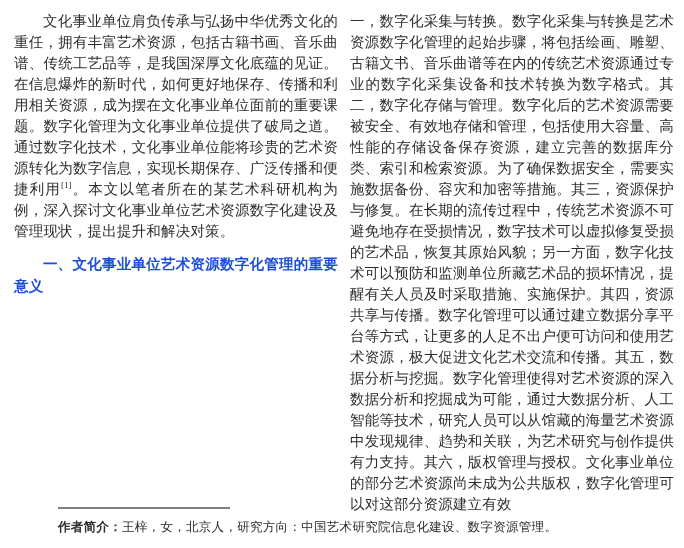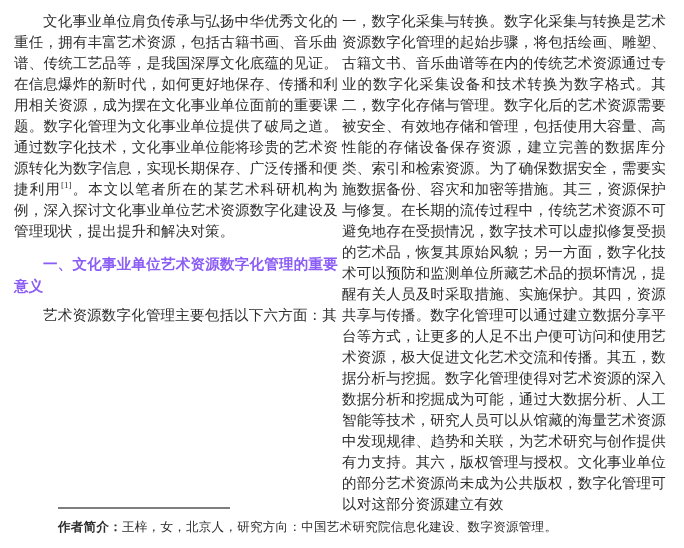--- a/index.html
+++ b/index.html
@@ -11,21 +11,21 @@
     position: relative;
     width: 684px;
     height: 548px;
     background: #ffffff;
     overflow: hidden;
     font-family: "Liberation Serif", "DejaVu Serif", serif;
     color: #2d2d2d;
   }
   .columns {
     display: flex;
-    gap: 4px;
+    gap: 12px;
     padding: 11px 6px 0 14px;
   }
   .col {
     width: 324px;
     flex: 0 0 324px;
   }
   .body-text {
     margin: 0;
     font-size: 14.5px;
     line-height: 21px;
@@ -39,21 +39,21 @@
   .heading {
     margin: 11px 0 8px 0;
     font-size: 14.5px;
     line-height: 22px;
     font-weight: bold;
     text-indent: 2em;
     text-align: justify;
     text-justify: inter-ideograph;
     letter-spacing: 0.2px;
     word-break: break-all;
-    color: #8b5cf6;
+    color: #1d4ed8;
   }
   .fnref {
     font-size: 9px;
     line-height: 0;
     vertical-align: super;
     letter-spacing: 0;
   }
   .footnote {
     position: absolute;
     left: 14px;
@@ -83,21 +83,20 @@
 <div class="page">
 
   <div class="columns">
 
     <div class="col">
       <p class="body-text indent"><span>文化事业单位肩负传承与弘扬中华优秀文化的重任，拥有丰富艺术资源，包括古籍书画、音乐曲谱、传统工艺品等，是我国深厚文化底蕴的见证。在信息爆炸的新时代，如何更好地保存、传播和利用相关资源，成为摆在文化事业单位面前的重要课题。数字化管理为文化事业单位提供了破局之道。通过数字化技术，文化事业单位能将珍贵的艺术资源转化为数字信息，实现长期保存、广泛传播和便捷利用</span><sup class="fnref">[1]</sup><span>。本文以笔者所在的某艺术科研机构为例，深入探讨文化事业单位艺术资源数字化建设及管理现状，提出提升和解决对策。</span></p>
 
       <h2 class="heading">一、文化事业单位艺术资源数字化管理的重要意义</h2>
 
 
-      <p class="body-text indent">艺术资源数字化管理主要包括以下六方面：其</p>
     </div>
 
     <div class="col">
       <p class="body-text">一，数字化采集与转换。数字化采集与转换是艺术资源数字化管理的起始步骤，将包括绘画、雕塑、古籍文书、音乐曲谱等在内的传统艺术资源通过专业的数字化采集设备和技术转换为数字格式。其二，数字化存储与管理。数字化后的艺术资源需要被安全、有效地存储和管理，包括使用大容量、高性能的存储设备保存资源，建立完善的数据库分类、索引和检索资源。为了确保数据安全，需要实施数据备份、容灾和加密等措施。其三，资源保护与修复。在长期的流传过程中，传统艺术资源不可避免地存在受损情况，数字技术可以虚拟修复受损的艺术品，恢复其原始风貌；另一方面，数字化技术可以预防和监测单位所藏艺术品的损坏情况，提醒有关人员及时采取措施、实施保护。其四，资源共享与传播。数字化管理可以通过建立数据分享平台等方式，让更多的人足不出户便可访问和使用艺术资源，极大促进文化艺术交流和传播。其五，数据分析与挖掘。数字化管理使得对艺术资源的深入数据分析和挖掘成为可能，通过大数据分析、人工智能等技术，研究人员可以从馆藏的海量艺术资源中发现规律、趋势和关联，为艺术研究与创作提供有力支持。其六，版权管理与授权。文化事业单位的部分艺术资源尚未成为公共版权，数字化管理可以对这部分资源建立有效</p>
     </div>
 
   </div>
 
   <div class="footnote">
     <div class="divider"></div>

